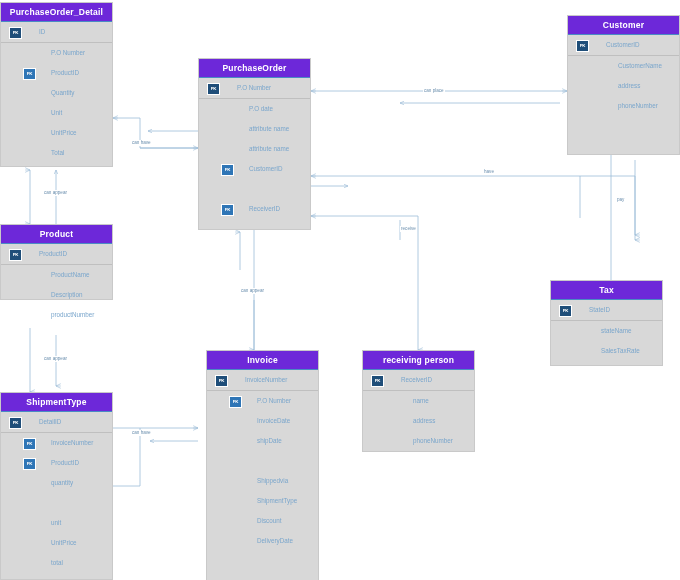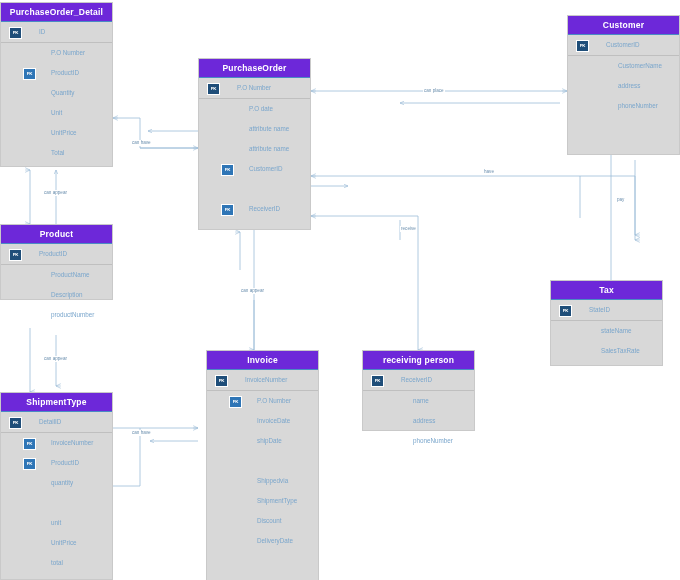--- a/index.html
+++ b/index.html
@@ -307,21 +307,21 @@
       <span class="label">ShipmentType</span>
     </div>
     <div class="attr indent">
       <span class="label">Discount</span>
     </div>
     <div class="attr indent">
       <span class="label">DeliveryDate</span>
     </div>
   </div>
 
-  <div class="entity" style="left:362px; top:350px; width:113px; height:81px;">
+  <div class="entity" style="left:362px; top:350px; width:113px; height:102px;">
     <div class="entity-title">receiving person</div>
     <div class="attr pk-row">
       <span class="keybox">PK</span>
       <span class="label">ReceiverID</span>
     </div>
     <div class="attr indent">
       <span class="label">name</span>
     </div>
     <div class="attr indent">
       <span class="label">address</span>

